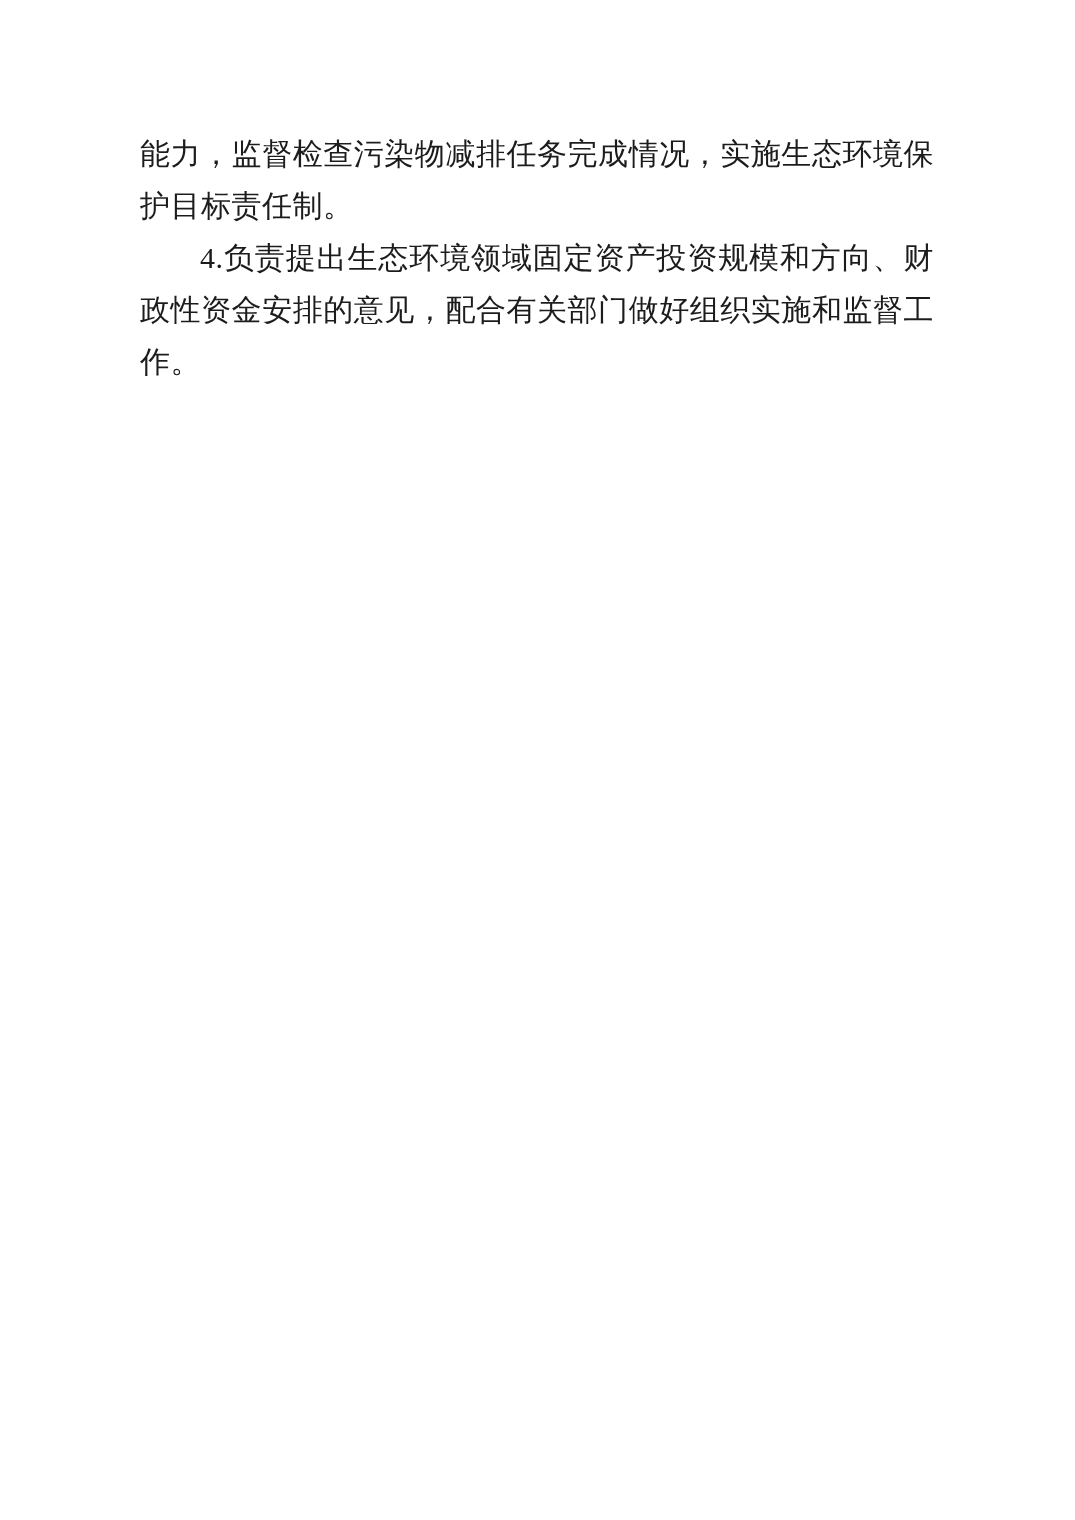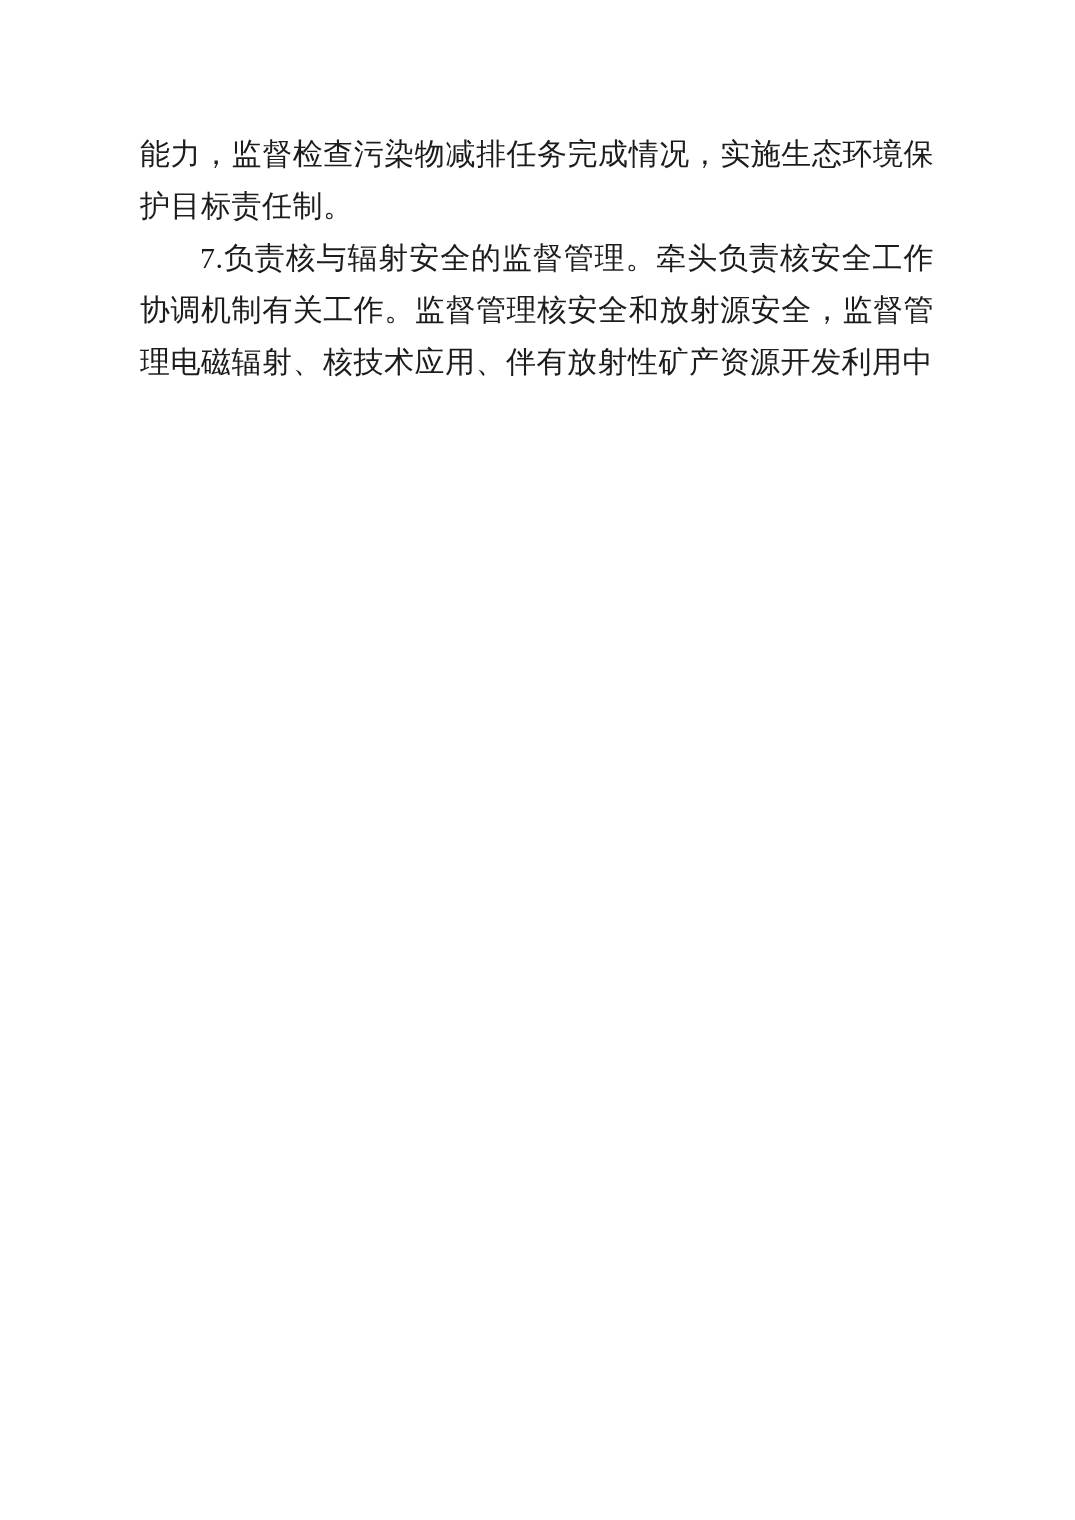--- a/index.html
+++ b/index.html
@@ -45,17 +45,17 @@
     color: #3a3a3a;
     letter-spacing: 3px;
   }
 </style>
 </head>
 <body>
 
 <div class="page">
   <div class="content">
     <p>能力，监督检查污染物减排任务完成情况，实施生态环境保护目标责任制。</p>
-    <p class="indent">7.负责核与辐射安全的监督管理。牵头负责核安全工作协调机制有关工作。监督管理核安全和放射源安全，监督管理电磁辐射、核技术应用、伴有放射性矿产资源开发利用中</p>
+    <p class="indent">4.负责提出生态环境领域固定资产投资规模和方向、财政性资金安排的意见，配合有关部门做好组织实施和监督工作。</p>
   </div>
 
   <div class="footer">- 2 -</div>
 </div>
 
 </body></html>

